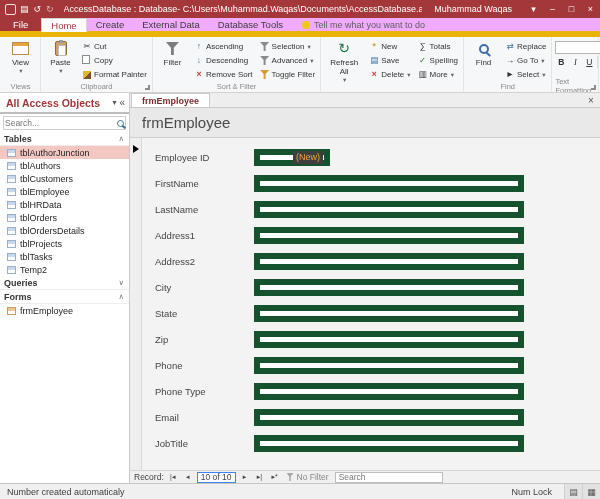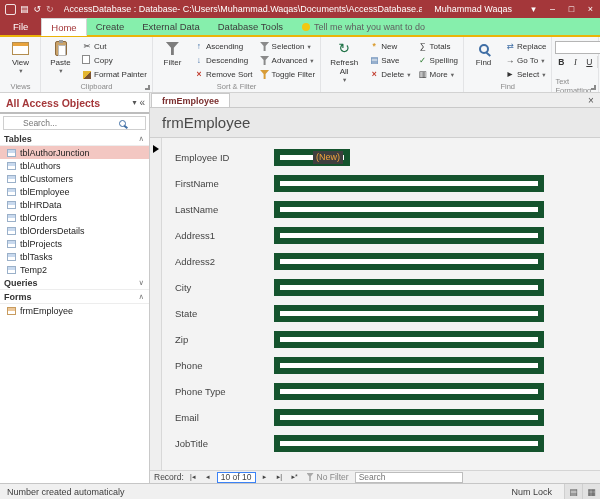--- a/index.html
+++ b/index.html
@@ -10,21 +10,21 @@
 .titlebar{height:18px;background:#A4373A;color:#fff;display:flex;align-items:center;padding-left:5px;gap:4px;}
 .app-icon{width:11px;height:11px;border:1px solid rgba(255,255,255,.85);border-radius:2px;flex:none;}
 .qat{display:flex;align-items:center;gap:5px;font-size:9px;}
 .qat .qicon{line-height:1;}
 .title-text{margin-left:6px;font-size:9px;white-space:nowrap;overflow:hidden;flex:1 1 auto;min-width:0;}
 .user-name{font-size:9px;white-space:nowrap;margin:0 8px;}
 .win-controls{display:flex;flex:none;height:18px;}
 .win-btn{width:19px;height:18px;display:flex;align-items:center;justify-content:center;font-size:9px;}
 
 
-.tabrow{height:19px;background:#86efac;border-bottom:2px solid #eab308;display:flex;align-items:stretch;}
+.tabrow{height:19px;background:#f0abfc;border-bottom:6px solid #eab308;display:flex;align-items:stretch;}
 .file-tab{background:#A4373A;color:#fff;padding:0 13px;display:flex;align-items:center;font-size:9.5px;}
 .rtab{padding:0 9px;display:flex;align-items:center;font-size:9.5px;color:#3c3c3c;}
 .rtab.selected{background:#fff;border:1px solid #d5d5d5;border-bottom:1px solid #fff;margin-bottom:-1px;color:#A4373A;}
 .tellme{display:flex;align-items:center;gap:4px;margin-left:10px;color:#5f5f5f;font-size:9px;}
 .bulb{width:8px;height:8px;border-radius:50%;background:#f2c811;flex:none;}
 
 
 .ribbon{height:56px;background:#f6f7f8;border-bottom:1px solid #d2d2d2;display:flex;align-items:stretch;padding:0 1px;overflow:hidden;}
 .rgroup{position:relative;display:flex;flex-direction:column;border-right:1px solid #e3e4e6;padding:2px 3px 0 3px;flex:none;}
 .rg-content{flex:1;display:flex;align-items:flex-start;gap:3px;}
@@ -61,25 +61,25 @@
 .tfrow{display:flex;align-items:center;gap:2px;}
 .combo{height:13px;background:#fff;border:1px solid #b5b5b5;display:flex;align-items:center;justify-content:flex-end;font-size:8px;color:#555;padding:0 2px;}
 .tbtn{min-width:12px;height:12px;display:flex;align-items:center;justify-content:center;font-size:8.5px;color:#333;padding:0 1px;}
 .tbtn.b{font-weight:700;}
 .tbtn.i{font-style:italic;font-family:"Liberation Serif",serif;}
 .tbtn.u{text-decoration:underline;}
 .vsep{width:1px;height:12px;background:#ddd;}
 
 
 .main{display:flex;height:390px;}
-.navpane{width:150px;flex:none;border-right:1px solid #c9c9c9;background:#fff;display:flex;flex-direction:column;overflow:hidden;}
+.navpane{width:130px;flex:none;border-right:1px solid #c9c9c9;background:#fff;display:flex;flex-direction:column;overflow:hidden;}
 .nav-header{height:21px;flex:none;display:flex;align-items:center;padding:0 4px 0 6px;border-bottom:2px solid #bdbdbd;gap:3px;}
 .nav-title{color:#A4373A;font-size:10.5px;font-weight:700;flex:1;white-space:nowrap;overflow:hidden;}
 .nav-hicon{color:#555;font-size:8px;flex:none;}
-.nav-searchbox{margin:2px 3px;border:1px solid #cfcfcf;height:14px;display:flex;align-items:center;padding:0 19px;gap:2px;flex:none;}
+.nav-searchbox{margin:2px 3px;border:1px solid #cfcfcf;height:14px;display:flex;align-items:center;padding:0 1px;gap:2px;flex:none;}
 .nav-search-input{flex:1;border:none;outline:none;font-size:8.5px;color:#666;font-family:inherit;min-width:0;background:transparent;}
 .nav-section{height:14px;flex:none;display:flex;align-items:center;justify-content:space-between;padding:0 5px 0 4px;font-size:9px;font-weight:700;color:#333;border-bottom:1px solid #ededed;}
 .nav-chev{color:#777;font-size:7.5px;font-weight:400;}
 .nav-item{height:13px;flex:none;display:flex;align-items:center;gap:4px;padding-left:7px;font-size:9px;color:#1e1e1e;white-space:nowrap;overflow:hidden;}
 .nav-item.selected{background:#f3c7c2;}
 .tbl-icon{width:9px;height:8px;flex:none;border:1px solid #9ab0c9;background:linear-gradient(180deg,#c8d9ee 0 3px,#fff 3px);}
 .form-icon{width:9px;height:8px;flex:none;border:1px solid #c79b5e;background:linear-gradient(180deg,#edc89a 0 3px,#fff 3px);}
 
 
 .docarea{flex:1;display:flex;flex-direction:column;min-width:0;background:#f3f3f3;}

